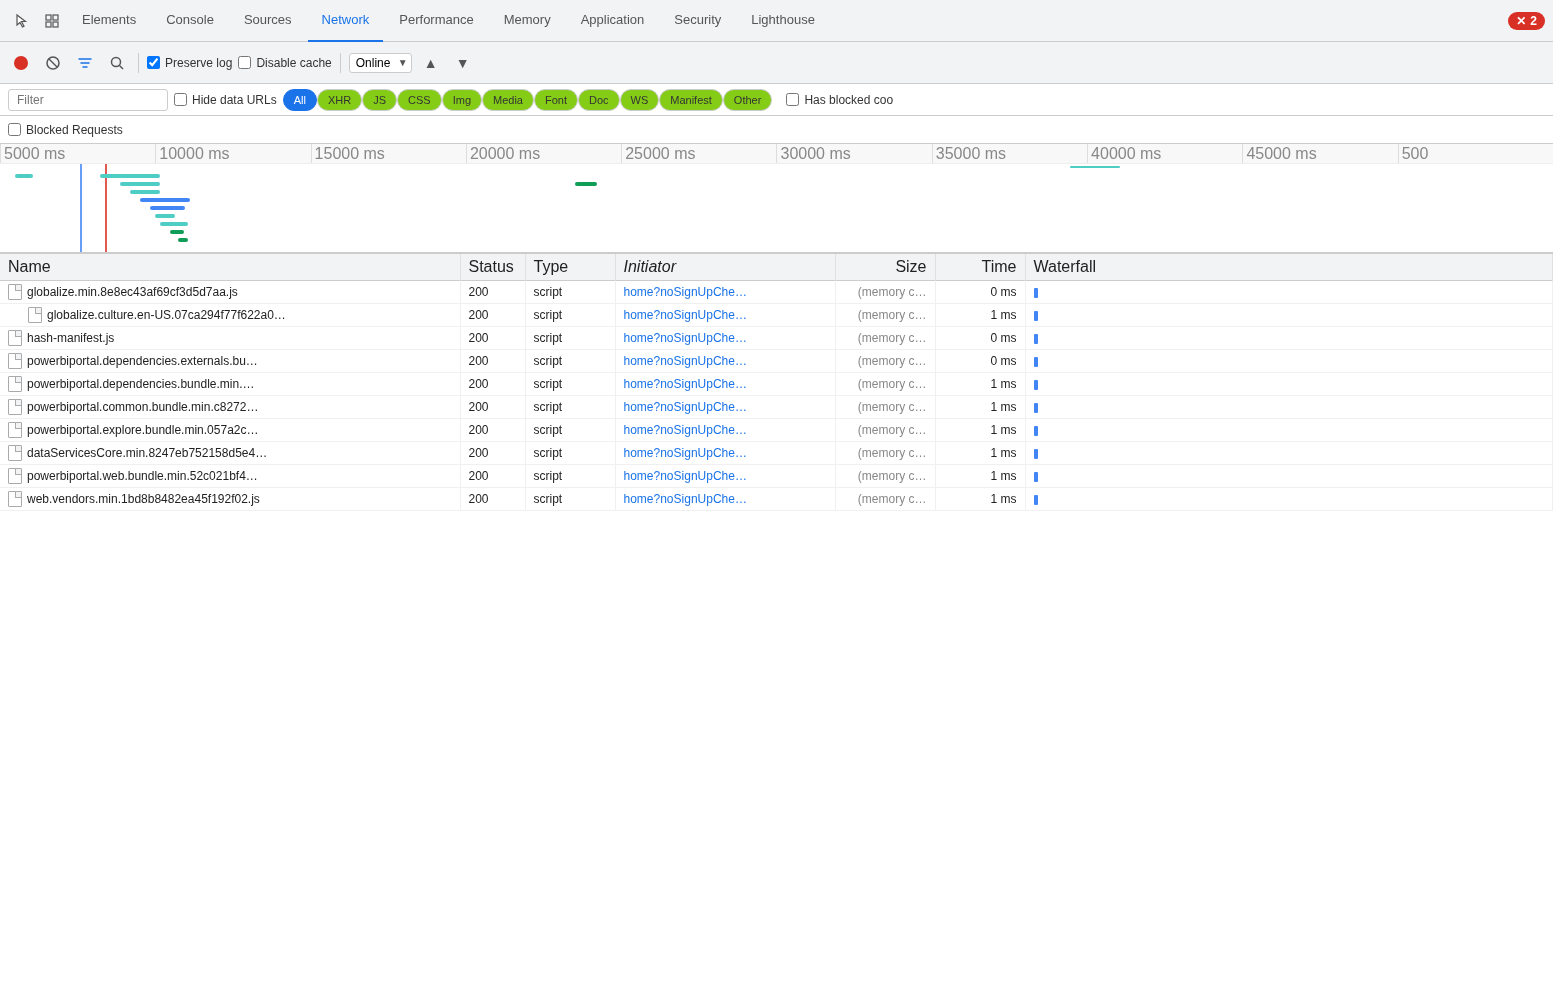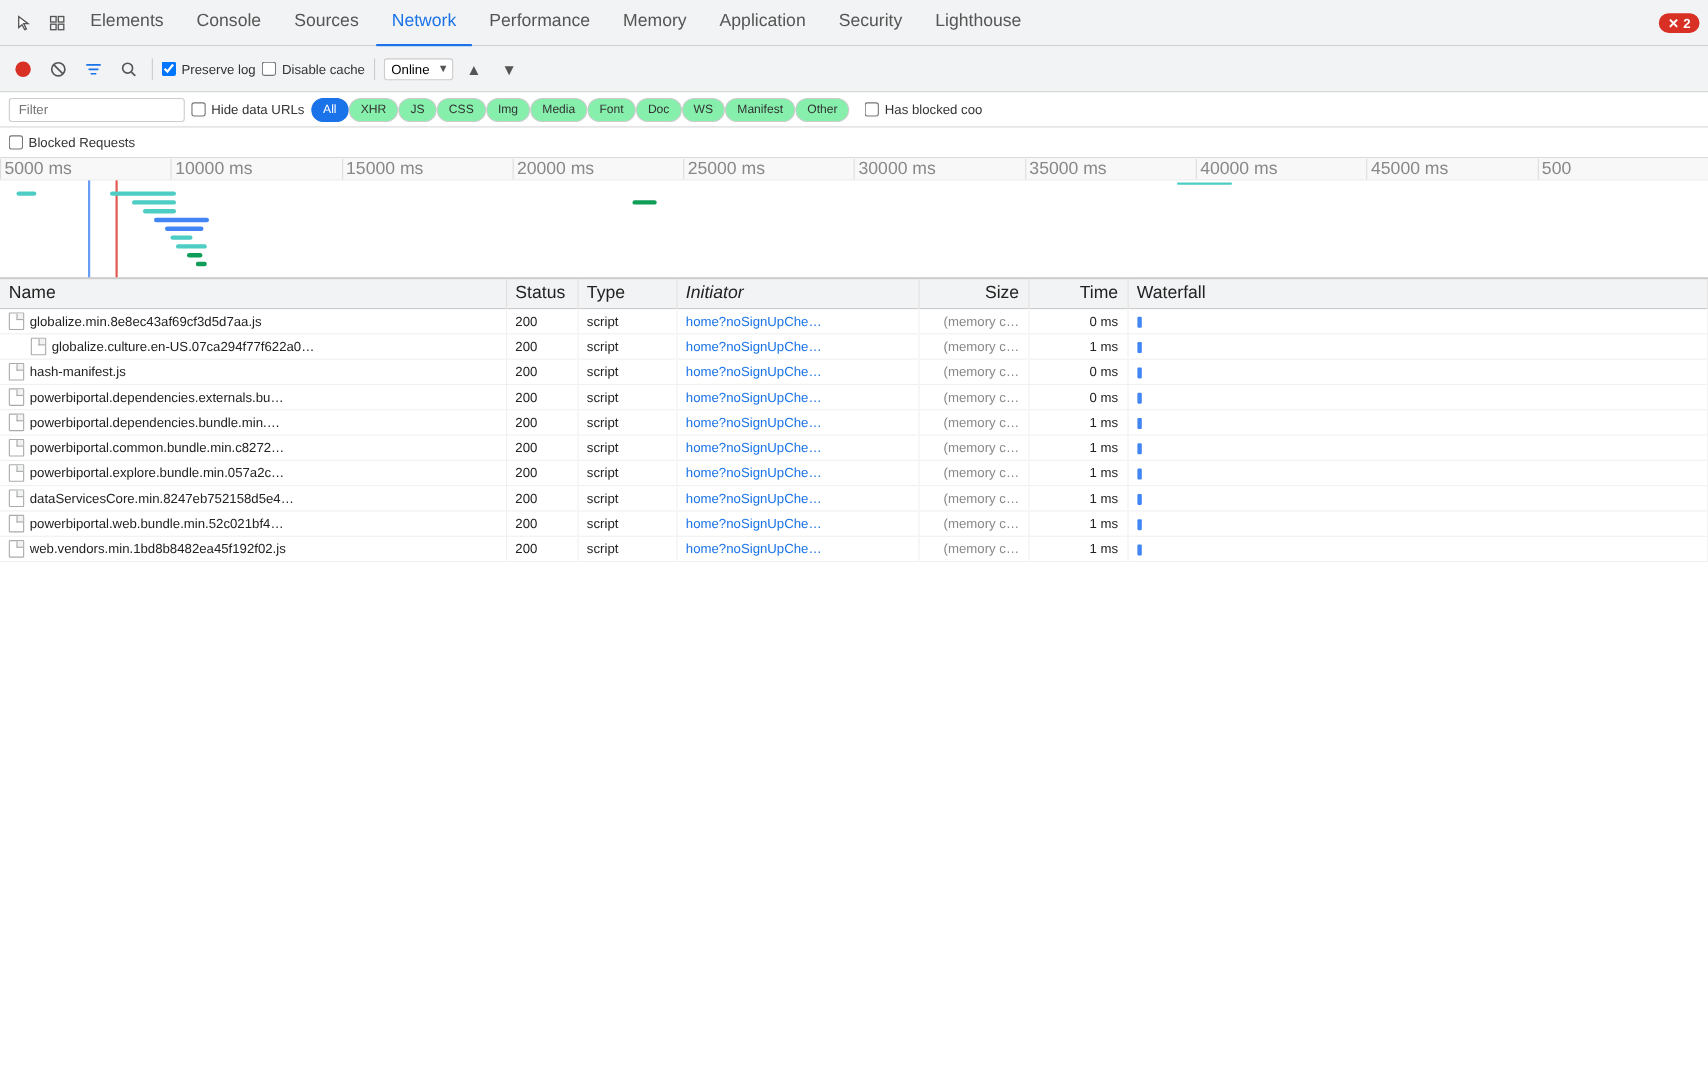--- a/index.html
+++ b/index.html
@@ -7,21 +7,21 @@
 
     
     #top-bar {
       display: flex; align-items: center;
       background: #f1f3f4; border-bottom: 1px solid #ccc;
       height: 42px; padding: 0 8px; gap: 2px;
     }
     .tab-icon { width: 28px; height: 28px; display: flex; align-items: center; justify-content: center; cursor: pointer; }
     .tab-item {
       padding: 0 14px; height: 42px; display: flex; align-items: center;
-      font-size: 16px; color: #555; cursor: pointer; border-bottom: 2px solid transparent;
+      font-size: 13px; color: #555; cursor: pointer; border-bottom: 2px solid transparent;
       white-space: nowrap;
     }
     .tab-item.active { color: #1a73e8; border-bottom: 2px solid #1a73e8; }
     .tab-spacer { flex: 1; }
     .error-badge {
       display: flex; align-items: center; gap: 4px;
       background: #d93025; color: #fff; border-radius: 12px;
       padding: 2px 8px; font-size: 12px; font-weight: bold; cursor: pointer;
     }
 
@@ -53,21 +53,21 @@
       display: flex; align-items: center;
       border-bottom: 1px solid #ccc; height: 32px; padding: 0 8px; gap: 6px;
       background: #fff;
     }
     #filter-input {
       border: 1px solid #ccc; border-radius: 3px; height: 22px;
       padding: 0 8px; font-size: 12px; width: 160px; outline: none;
     }
     .filter-btn {
       padding: 2px 10px; height: 22px; border: 1px solid #ccc; border-radius: 11px;
-      background: #86efac; font-size: 11px; cursor: pointer; color: #333;
+      background: #84cc16; font-size: 11px; cursor: pointer; color: #333;
     }
     .filter-btn.active { background: #1a73e8; color: #fff; border-color: #1a73e8; }
 
     
     #blocked-bar {
       display: flex; align-items: center; height: 28px; padding: 0 8px; gap: 6px;
       border-bottom: 1px solid #ccc; background: #fff;
     }
 
     

